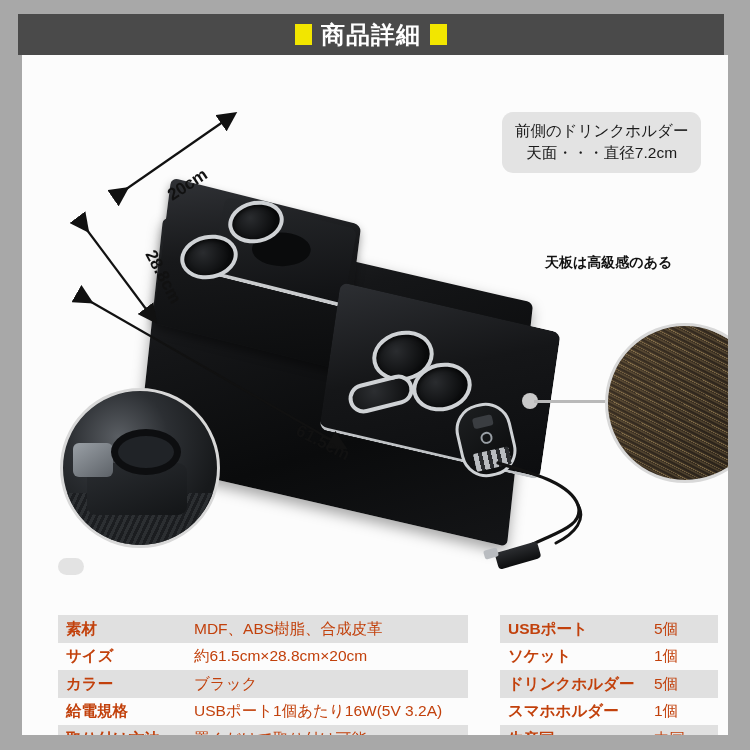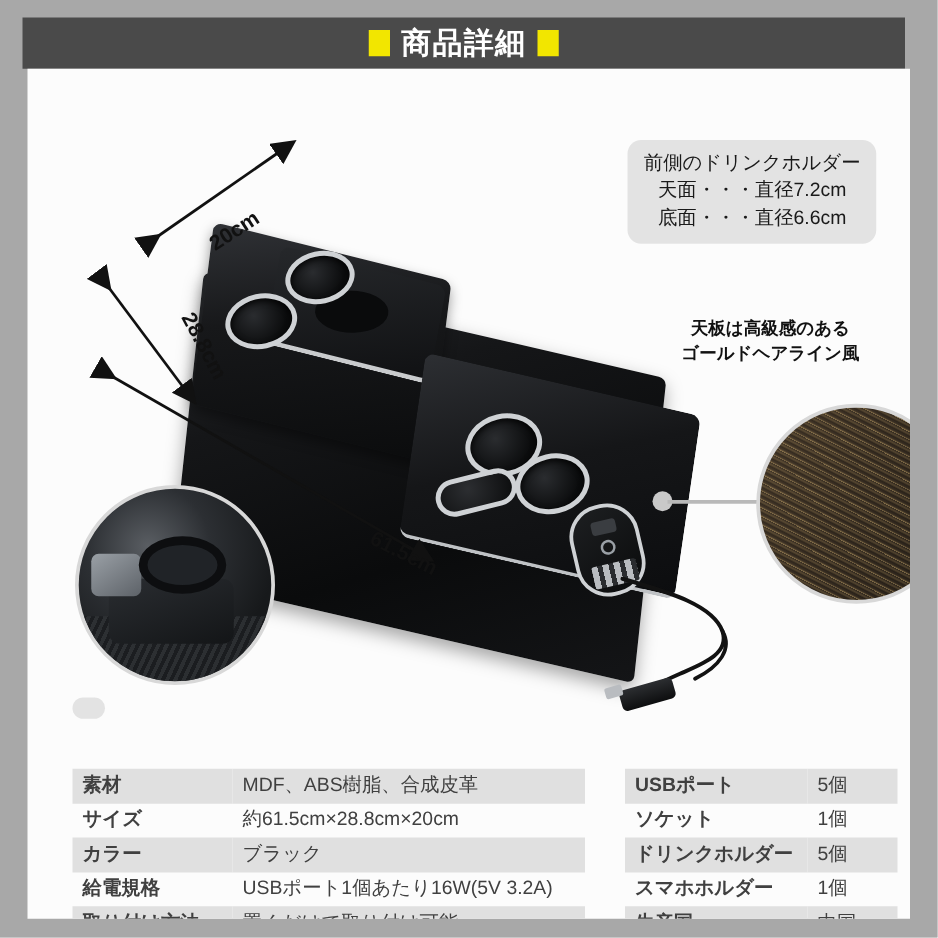--- a/index.html
+++ b/index.html
@@ -265,21 +265,21 @@
     left:36px; top:560px;
     width:660px;
     display:flex;
     gap:32px;
   }
   table { border-collapse:collapse; }
   #tbl-left  { width:410px; }
   #tbl-right { width:218px; }
   .tables td {
     font-size:15.5px;
-    color:#404040;
+    color:#c2410c;
     padding:4.5px 0 4.5px 8px;
     line-height:1.2;
     white-space:nowrap;
   }
   .tables tr.shade td { background:#e0e0e0; }
   .tables tr td:first-child { font-weight:bold; }
   #tbl-left td:first-child  { width:128px; }
   #tbl-right td:first-child { width:146px; }
   #tbl-right td:last-child  { text-align:left; }
 </style>
@@ -340,29 +340,27 @@
       <line x1="64" y1="244" x2="318" y2="390" stroke="#111" stroke-width="2.2" marker-start="url(#ar)" marker-end="url(#ar)"></line>
     </svg>
 
     <div class="dim-label" id="dim-20">20cm</div>
     <div class="dim-label" id="dim-288">28.8cm</div>
     <div class="dim-label" id="dim-615">61.5cm</div>
 
     <div class="callout" id="callout-front">
       <div>前側のドリンクホルダー</div>
       <div>天面・・・直径7.2cm</div>
-      <div>底面・・・直径6.6cm</div>
     </div>
 
     <div class="callout" id="callout-rear">
     </div>
 
     <div class="plain-note" id="note-top">
       <div>天板は高級感のある</div>
-      <div>ゴールドヘアライン風</div>
     </div>
 
     <div id="leader-dot"></div>
     <div id="leader-line"></div>
 
     <div class="circle-inset" id="inset-gold"></div>
 
     <div class="circle-inset" id="inset-rear">
       <span class="carpet"></span>
       <span class="tray"></span>

